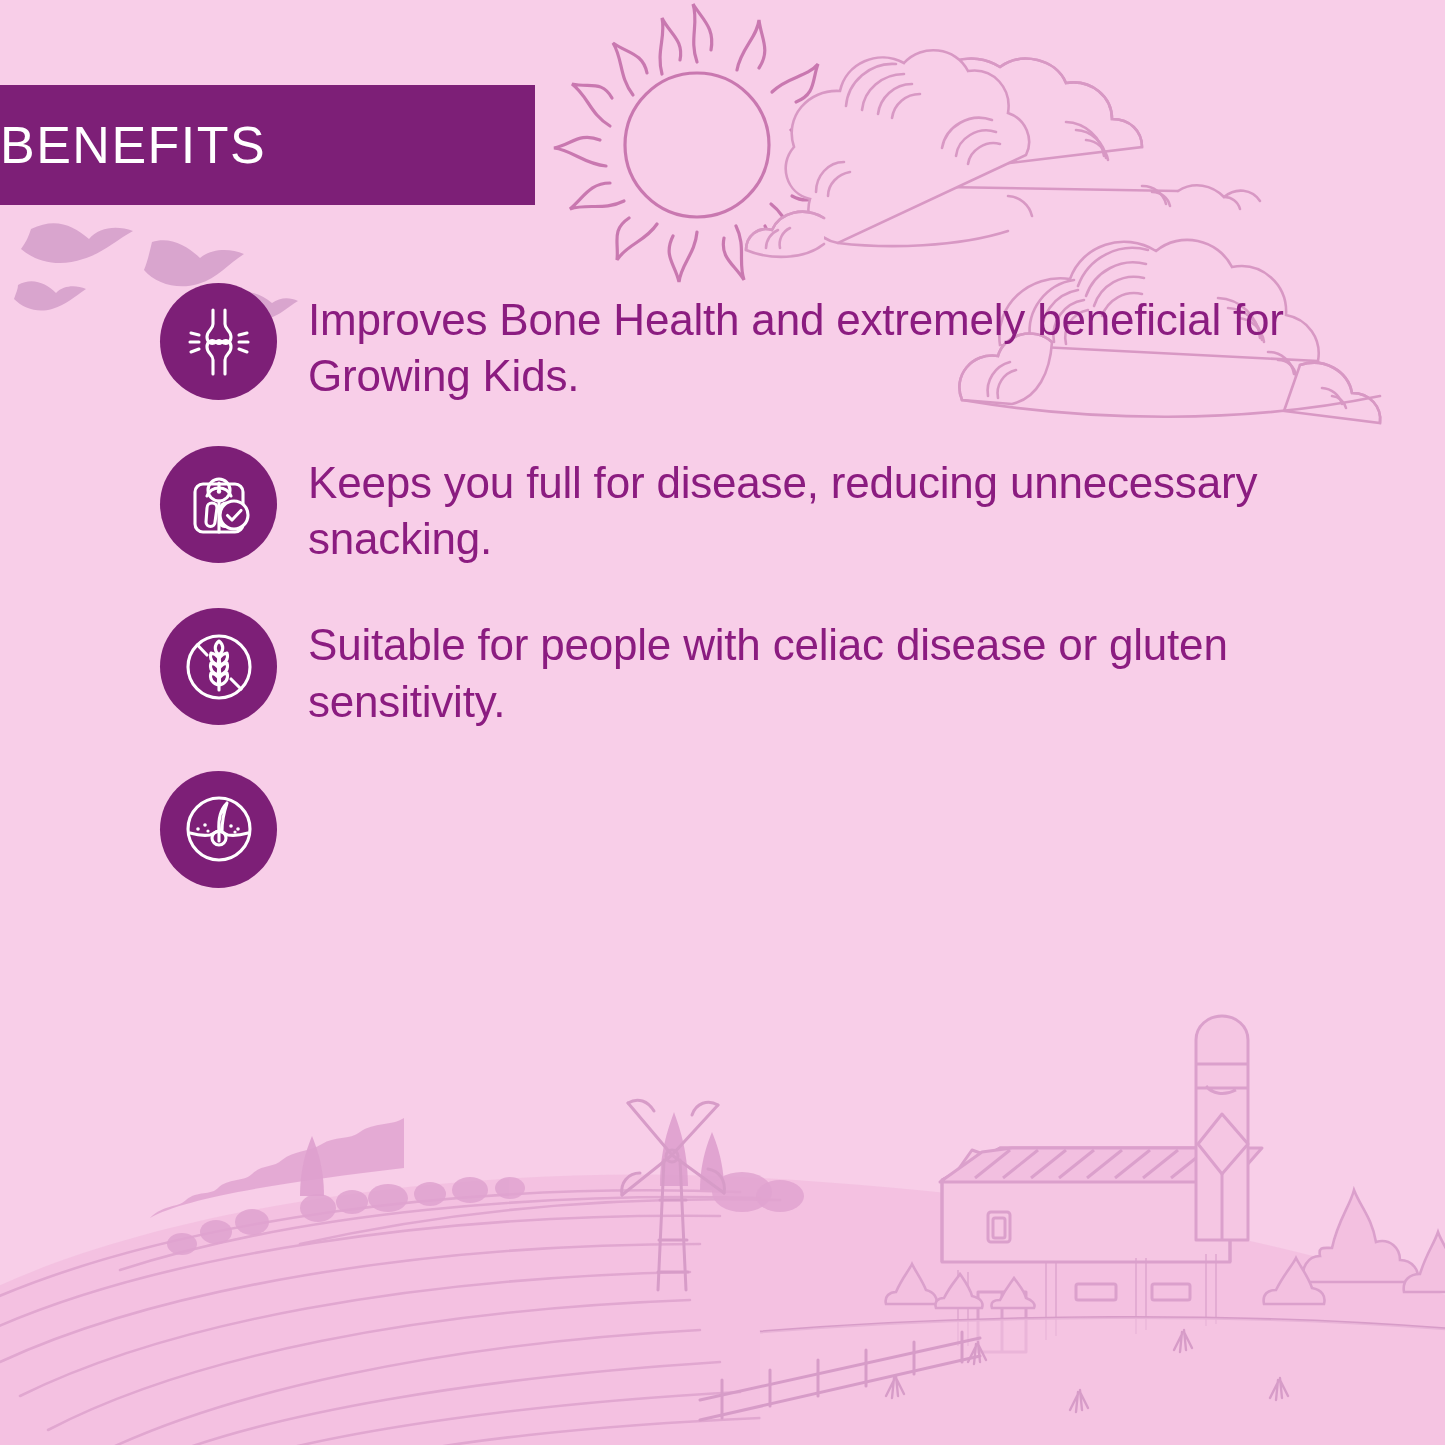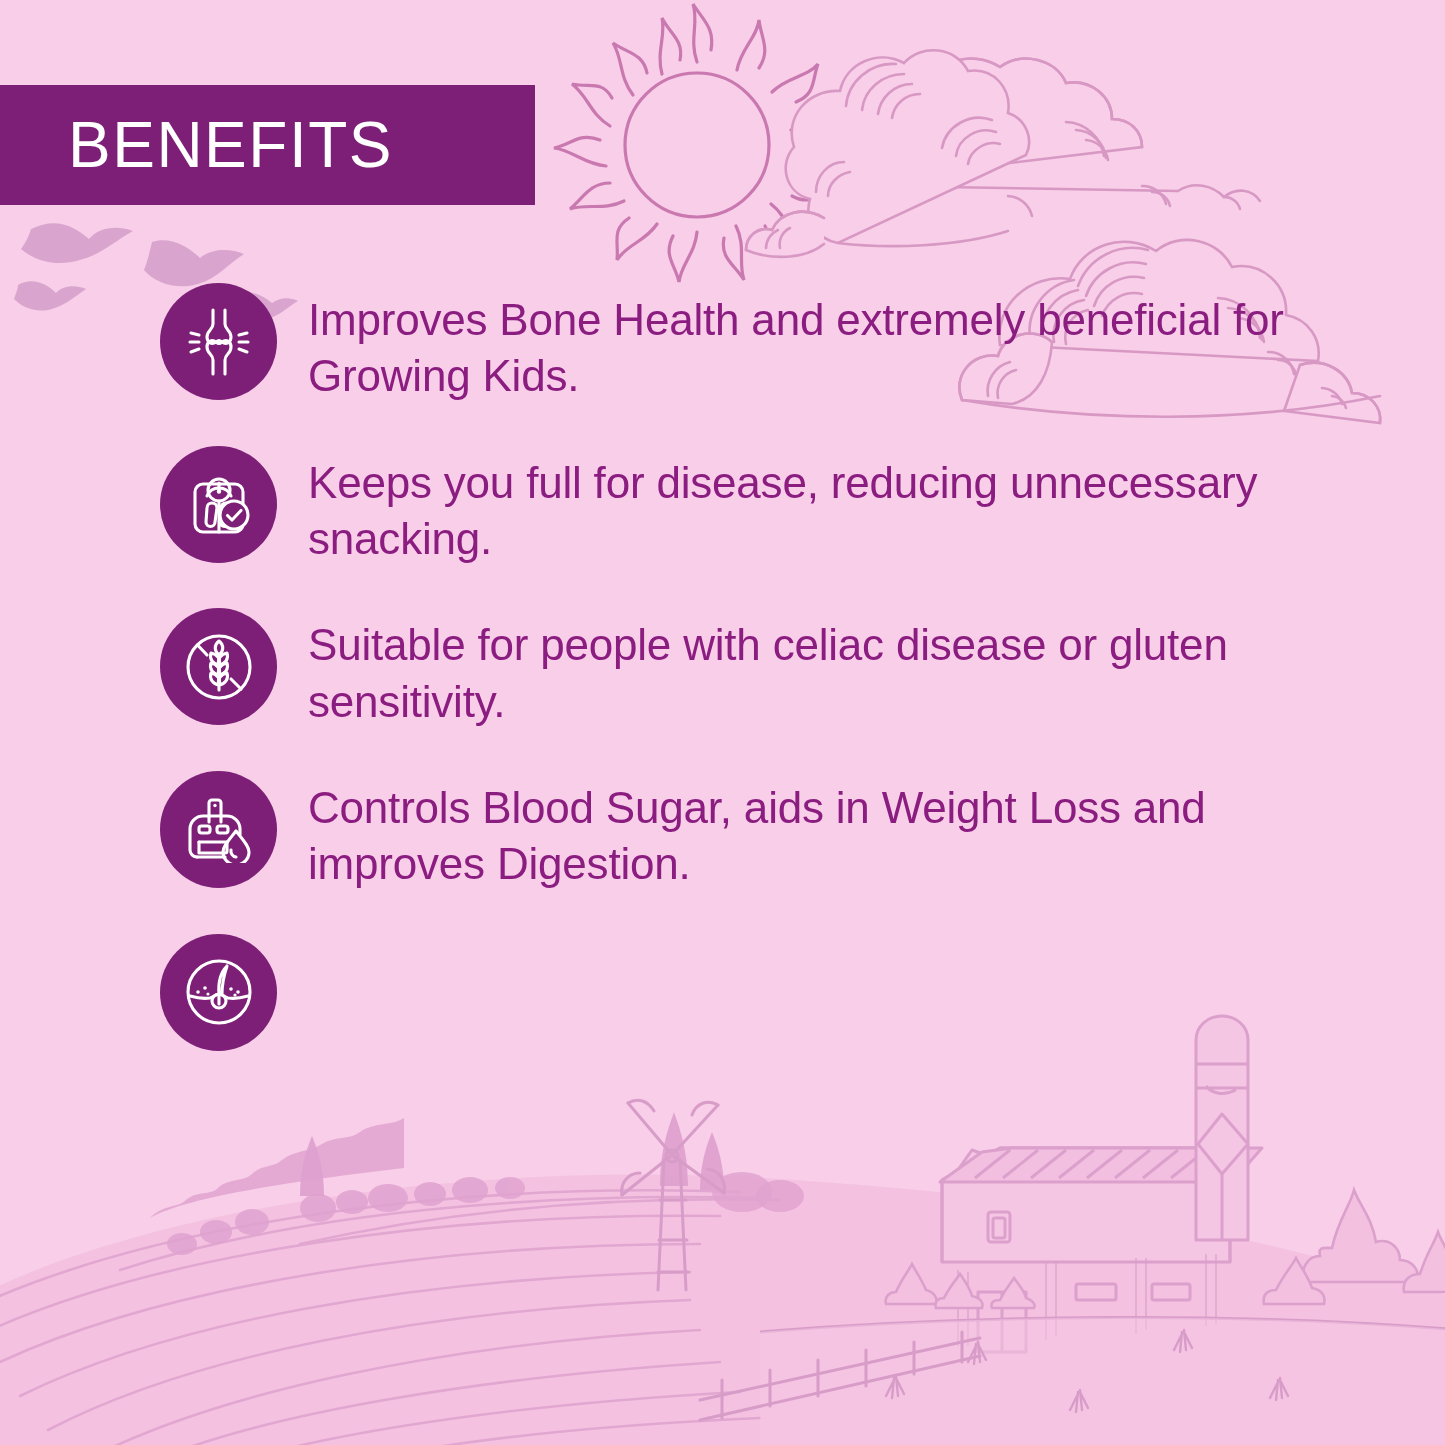--- a/index.html
+++ b/index.html
@@ -39,24 +39,23 @@
     top:85px;
     width:535px;
     height:120px;
     background:#7D1F77;
     display:flex;
     align-items:center;
     z-index:5;
   }
   .header-title {
     color:#FFFFFF;
-    font-size:64px;
+    font-size:52px;
     font-weight:400;
     letter-spacing:1.5px;
-    padding-left:68px;
     line-height:1;
     font-family:"Liberation Sans", sans-serif;
   }
 
   
   .benefits-list {
     position:absolute;
     left:0;
     top:283px;
     width:1445px;
@@ -365,37 +364,20 @@
           <path d="M36 34 c6 -1 10 -6 8 -12 c-6 1 -10 6 -8 12 z"></path>
           <path d="M36 44 c-6 -1 -10 -6 -8 -12 c6 1 10 6 8 12 z"></path>
           <path d="M36 44 c6 -1 10 -6 8 -12 c-6 1 -10 6 -8 12 z"></path>
           <path d="M36 54 c-6 -1 -10 -6 -8 -12 c6 1 10 6 8 12 z"></path>
           <path d="M36 54 c6 -1 10 -6 8 -12 c-6 1 -10 6 -8 12 z"></path>
         </svg>
       </div>
       <div class="benefit-text">Suitable for people with celiac disease or gluten sensitivity.</div>
     </div>
 
-    <div class="benefit-row row-3">
-      <div class="benefit-icon-badge">
-        <svg width="68" height="68" viewBox="0 0 68 68" fill="none" stroke="#FFFFFF" stroke-width="3.1" stroke-linecap="round" stroke-linejoin="round">
-          <path d="M24 27 L24 8 a3 3 0 0 1 3 -3 L33 5 a3 3 0 0 1 3 3 L36 27"></path>
-          <circle cx="30" cy="10.5" r="1.7" fill="#FFFFFF" stroke="none"></circle>
-          <path d="M12 62 a7 7 0 0 1 -7 -7 L5 34 a13 13 0 0 1 13 -13 L42 21 a13 13 0 0 1 13 13 L55 40"></path>
-          <path d="M12 62 L40 62"></path>
-          <rect x="14" y="31" width="11" height="7" rx="2.5"></rect>
-          <rect x="32" y="31" width="11" height="7" rx="2.5"></rect>
-          <path d="M14 47 L42 47 L42 56 a2 2 0 0 1 -2 2 L16 58"></path>
-          <path d="M14 47 L14 58"></path>
-          <path d="M51 36 c7 9 13 15 13 21 a13 13 0 0 1 -26 0 c0 -6 6 -12 13 -21 z"></path>
-          <path d="M46 55 a6 6 0 0 0 5 7"></path>
-        </svg>
-      </div>
-      <div class="benefit-text">Controls Blood Sugar, aids in Weight Loss and improves Digestion.</div>
-    </div>
 
     <div class="benefit-row row-4">
       <div class="benefit-icon-badge">
         <svg width="72" height="72" viewBox="0 0 72 72" fill="none" stroke="#FFFFFF" stroke-width="3.1" stroke-linecap="round" stroke-linejoin="round">
           <circle cx="36" cy="36" r="31"></circle>
           <path d="M7 40 c7 2 14 3 20 2 c4 -1 6 -4 9 -4 c3 0 5 3 9 4 c6 1 13 0 20 -2"></path>
           <path d="M36 38 c-1 -12 2 -22 8 -28 c-3 9 -5 18 -5 28"></path>
           <path d="M36 38 L36 48"></path>
           <path d="M36 38 a7 7 0 0 0 -7 7 a7 7 0 0 0 7 7 a7 7 0 0 0 7 -7 a7 7 0 0 0 -7 -7 z"></path>
           <circle cx="15" cy="36" r="1.8" fill="#FFFFFF" stroke="none"></circle>

